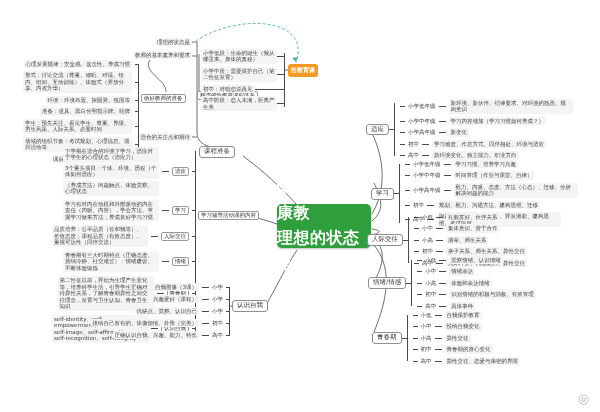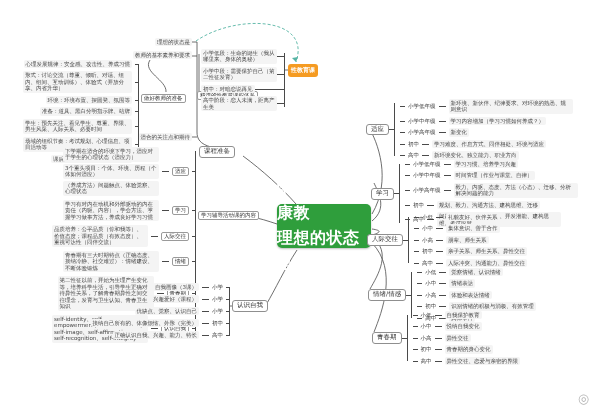--- a/index.html
+++ b/index.html
@@ -300,21 +300,21 @@
           <span class="leaf">亲子关系、师生关系、异性交往</span>
         </div>
       <div class="krow">
           <span class="lvl">高中</span>
           <i class="dash"></i>
           <span class="leaf">人际冲突、沟通能力、异性交往</span>
         </div>
     </div>
   </div>
 
-  <div class="branch" style="left:368px;top:268px;">
+  <div class="branch" style="left:368px;top:256px;">
     <span class="lbl">情绪/情感</span>
     <i class="hstub"></i>
     <div class="kids">
       <div class="krow">
           <span class="lvl">小低</span>
           <i class="dash"></i>
           <span class="leaf">觉察情绪、认识情绪</span>
         </div>
       <div class="krow">
           <span class="lvl">小中</span>

